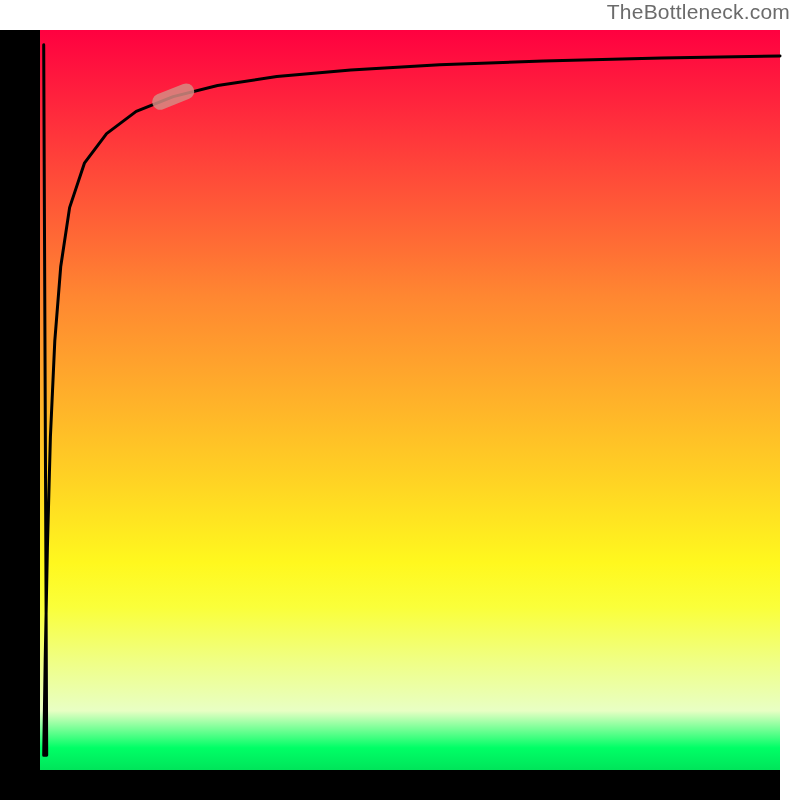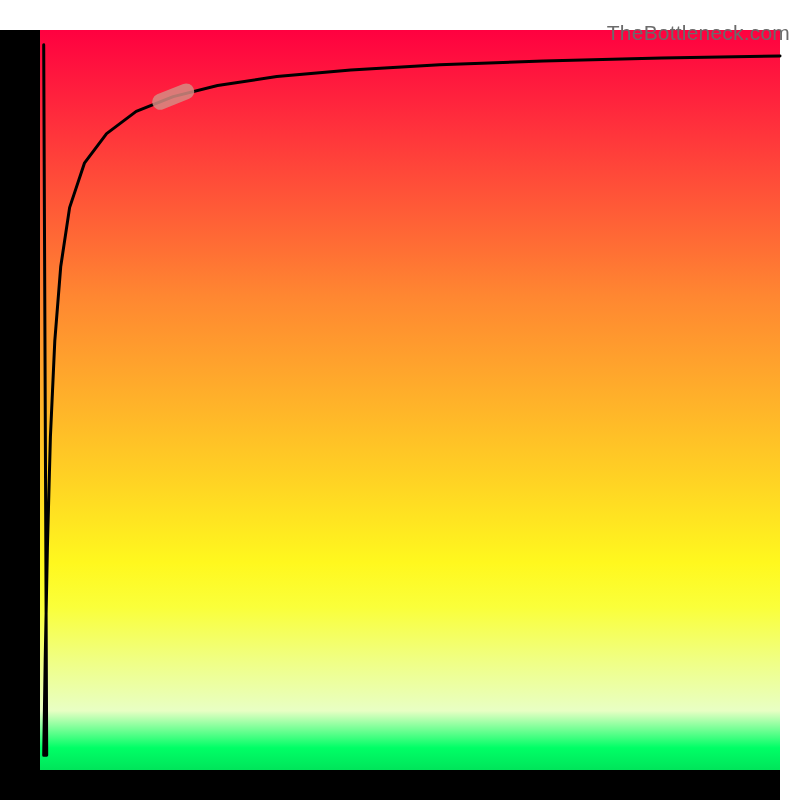--- a/index.html
+++ b/index.html
@@ -48,21 +48,21 @@
   .axis-bottom {
     position: absolute;
     left: 0;
     top: 770px;
     width: 780px;
     height: 30px;
     background: #000;
   }
   .watermark {
     position: absolute;
-    top: 21px;
+    top: 0;
     right: 10px;
     color: #6b6b6b;
     font-size: 21px;
     letter-spacing: 0.2px;
   }
   svg.curve {
     position: absolute;
     left: 0;
     top: 0;
     width: 740px;

